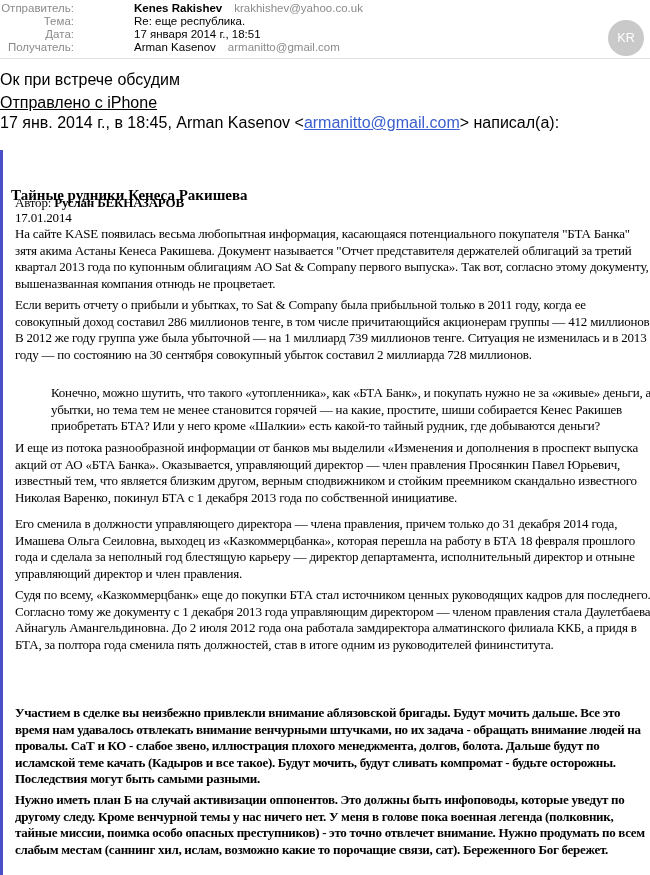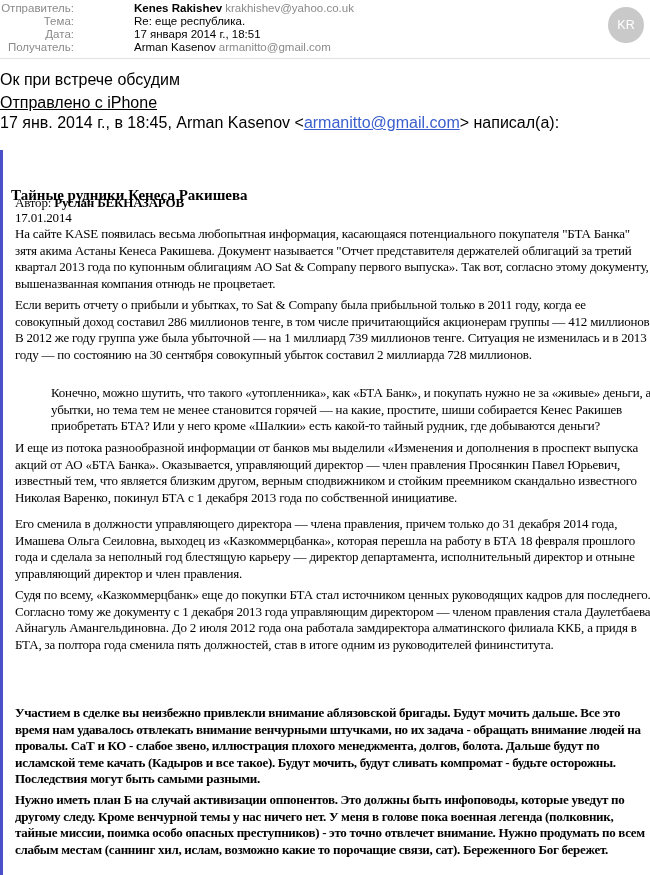--- a/index.html
+++ b/index.html
@@ -3,22 +3,22 @@
 <meta charset="utf-8">
 <style>
   html, body { margin: 0; padding: 0; background: #ffffff; }
   body { width: 650px; height: 875px; overflow: hidden; position: relative; font-family: "Liberation Sans", sans-serif; color: #000; }
 
   .header { position: relative; height: 58px; border-bottom: 1px solid #e2e2e2; }
   .hrow { position: absolute; left: 0; height: 15px; line-height: 15px; font-size: 11.5px; white-space: nowrap; }
   .hlabel { display: inline-block; width: 74px; text-align: right; color: #8a8a8a; margin-right: 12px; }
   .hname { color: #000; padding-left: 48px; }
   .hname.bold { font-weight: bold; }
-  .hemail { color: #8a8a8a; margin-left: 3px; }
-  .avatar { position: absolute; right: 6px; top: 7px; width: 36px; height: 36px; border-radius: 50%; background: #c9c9c9; color: #fff; font-size: 12.5px; text-align: center; line-height: 36px; }
+  .hemail { color: #8a8a8a; margin-left: 12px; }
+  .avatar { position: absolute; right: 6px; top: 20px; width: 36px; height: 36px; border-radius: 50%; background: #c9c9c9; color: #fff; font-size: 12.5px; text-align: center; line-height: 36px; }
 
   .plain { position: absolute; left: 0; font-size: 16px; line-height: 14px; white-space: nowrap; }
   .plain a { color: #3a5fcd; text-decoration: underline; }
 
   .quote { position: absolute; left: 0; top: 150px; width: 650px; height: 725px; border-left: 3px solid #4a50c8; box-sizing: border-box; }
   .qtitle { position: absolute; left: 8px; top: 13px; font-family: "Liberation Serif", serif; font-weight: bold; font-size: 15px; margin-top: 24px; }
   .qpara { position: absolute; left: 12px; width: 638px; font-family: "Liberation Serif", serif; font-size: 13px; line-height: 16.6px; letter-spacing: -0.2px; }
   .qpara.bold { font-weight: bold; letter-spacing: -0.3px; }
   .bold-inline { font-weight: bold; }
 </style>

